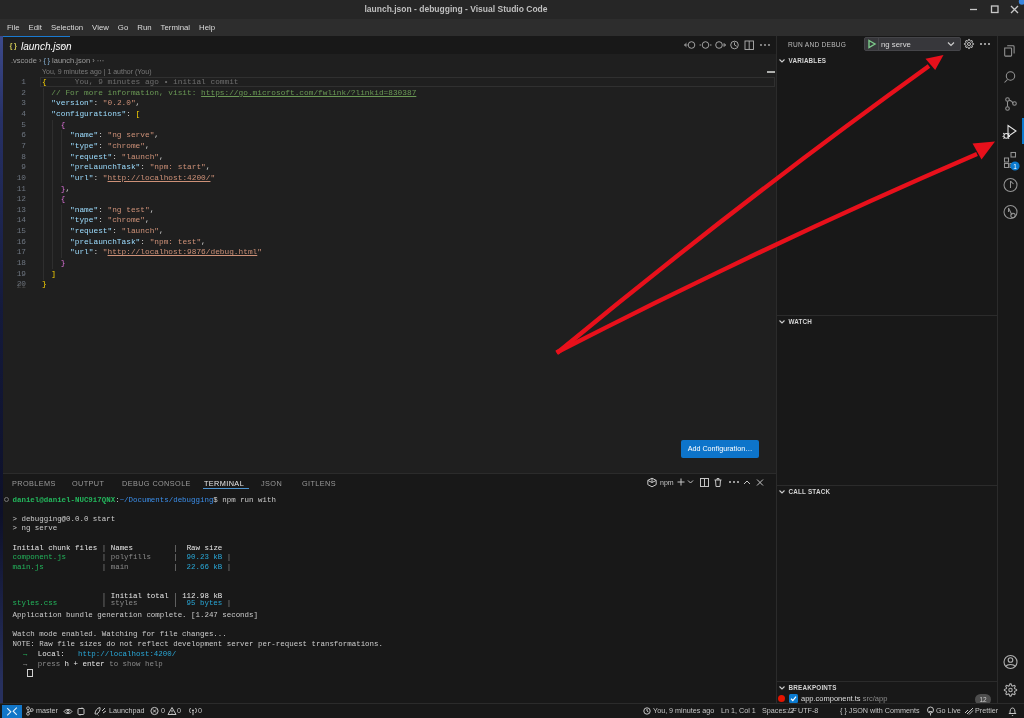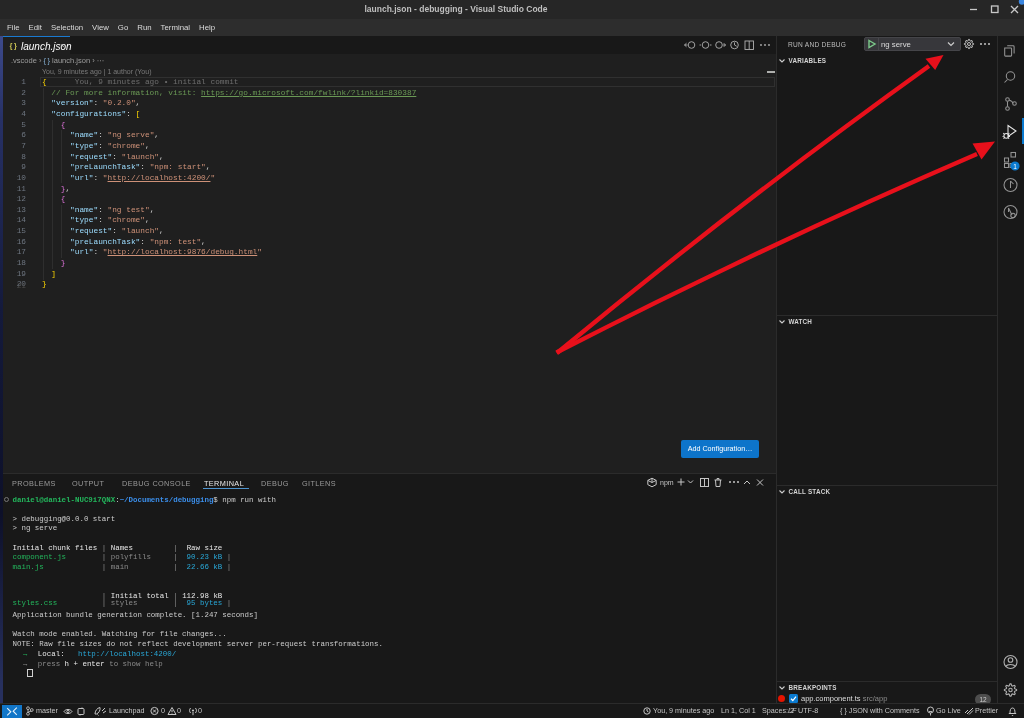--- a/index.html
+++ b/index.html
@@ -106,21 +106,21 @@
 <div class="cl" style="top:247.40px">      <span class="k">"url"</span><span class="p">: </span><span class="s">"<span class="u">http://localhost:9876/debug.html</span>"</span></div>
 <div class="cl" style="top:258.05px">    <span class="b2">}</span></div>
 <div class="cl" style="top:268.70px">  <span class="b1">]</span></div>
 <div class="cl" style="top:279.35px"><span class="b1">}</span></div>
 <div class="abs" style="left:681px;top:440px;width:78px;height:18px;background:#0d74ca;border-radius:2px;color:#ffffff;font-size:7.2px;text-align:center;line-height:18px;">Add Configuration…</div>
 <div class="abs" style="left:3px;top:473px;width:773px;height:230px;background:#181818;border-top:1px solid #2b2b2b;box-sizing:border-box;"></div>
 <div class="ptab" style="left:12px;color:#9a9a9a">PROBLEMS</div>
 <div class="ptab" style="left:72px;color:#9a9a9a">OUTPUT</div>
 <div class="ptab" style="left:122px;color:#9a9a9a">DEBUG CONSOLE</div>
 <div class="ptab" style="left:204px;color:#e7e7e7">TERMINAL</div>
-<div class="ptab" style="left:261px;color:#9a9a9a">DEBUG</div>
+<div class="ptab" style="left:261px;color:#9a9a9a">JSON</div>
 <div class="ptab" style="left:302px;color:#9a9a9a">GITLENS</div>
 <div class="abs" style="left:203px;top:488px;width:46px;height:1px;background:#4e94ce;"></div>
 <svg class="abs" style="left:645px;top:476px;width:125px;height:12px" viewBox="0 0 125 12">
 <g stroke="#c5c5c5" fill="none" stroke-width="1">
  <path d="M7 2.2 L11.2 4.4 L11.2 8.6 L7 10.8 L2.8 8.6 L2.8 4.4 Z M7 2.2 L7 6.5 M2.8 4.4 L7 6.5 L11.2 4.4"></path>
 </g>
 <text x="15" y="8.5" font-size="7" fill="#c5c5c5" font-family="Liberation Sans">npm</text>
 <g stroke="#c5c5c5" fill="none" stroke-width="1">
  <path d="M36 2.5 L36 9.5 M32.5 6 L39.5 6"></path>
  <path d="M43 4.5 L45.5 7 L48 4.5"></path>
@@ -129,21 +129,21 @@
  <path d="M69.5 4 L76.5 4 M70.5 4 L71 10.5 L75 10.5 L75.5 4 M72 4 L72 2.5 L74 2.5 L74 4"></path>
  <path d="M99 8 L102 5 L105 8"></path>
  <path d="M112 3.5 L118 9.5 M118 3.5 L112 9.5"></path>
 </g>
 <g fill="#c5c5c5">
       <circle cx="85" cy="6" r="1"></circle>
       <circle cx="89" cy="6" r="1"></circle>
       <circle cx="93" cy="6" r="1"></circle>
     </g>
 </svg>
-<div class="trow" style="top:495.50px"><span class="tg" style="font-weight:bold">daniel@daniel-NUC9i7QNX</span><span>:</span><span class="tb" style="font-weight:bold">~/Documents/debugging</span><span>$ npm run with</span></div>
+<div class="trow" style="top:495.50px"><span class="tg" style="font-weight:bold">daniel@daniel-NUC9i7QNX</span><span>:</span><span class="tb" style="font-weight:normal">~/Documents/debugging</span><span>$ npm run with</span></div>
 <div class="trow" style="top:514.70px">&gt; debugging@0.0.0 start</div>
 <div class="trow" style="top:524.30px">&gt; ng serve</div>
 <div class="trow" style="top:543.50px"><span class="tw">Initial chunk files</span> <span class="tdim">|</span> <span class="tw">Names</span>         <span class="tdim">|</span>  <span class="tw">Raw size</span></div>
 <div class="trow" style="top:553.10px"><span class="tg">component.js</span>        <span class="tdim">| polyfills     |</span>  <span class="tc">90.23 kB</span> <span class="tdim">|</span> </div>
 <div class="trow" style="top:562.70px"><span class="tg">main.js</span>             <span class="tdim">| main          |</span>  <span class="tc">22.66 kB</span> <span class="tdim">|</span> </div>
 <div class="trow" style="top:599px"><span class="tg">styles.css</span>          <span class="tdim">| styles        |</span>  <span class="tc">95 bytes</span> <span class="tdim">|</span> </div>
 <div class="trow" style="top:591.50px">                    <span class="tdim">|</span> <span class="tw">Initial total</span> <span class="tdim">|</span> <span class="tw">112.98 kB</span></div>
 <div class="trow" style="top:610.70px">Application bundle generation complete. [1.247 seconds]</div>
 <div class="trow" style="top:629.90px">Watch mode enabled. Watching for file changes...</div>
 <div class="trow" style="top:639.50px">NOTE: Raw file sizes do not reflect development server per-request transformations.</div>

